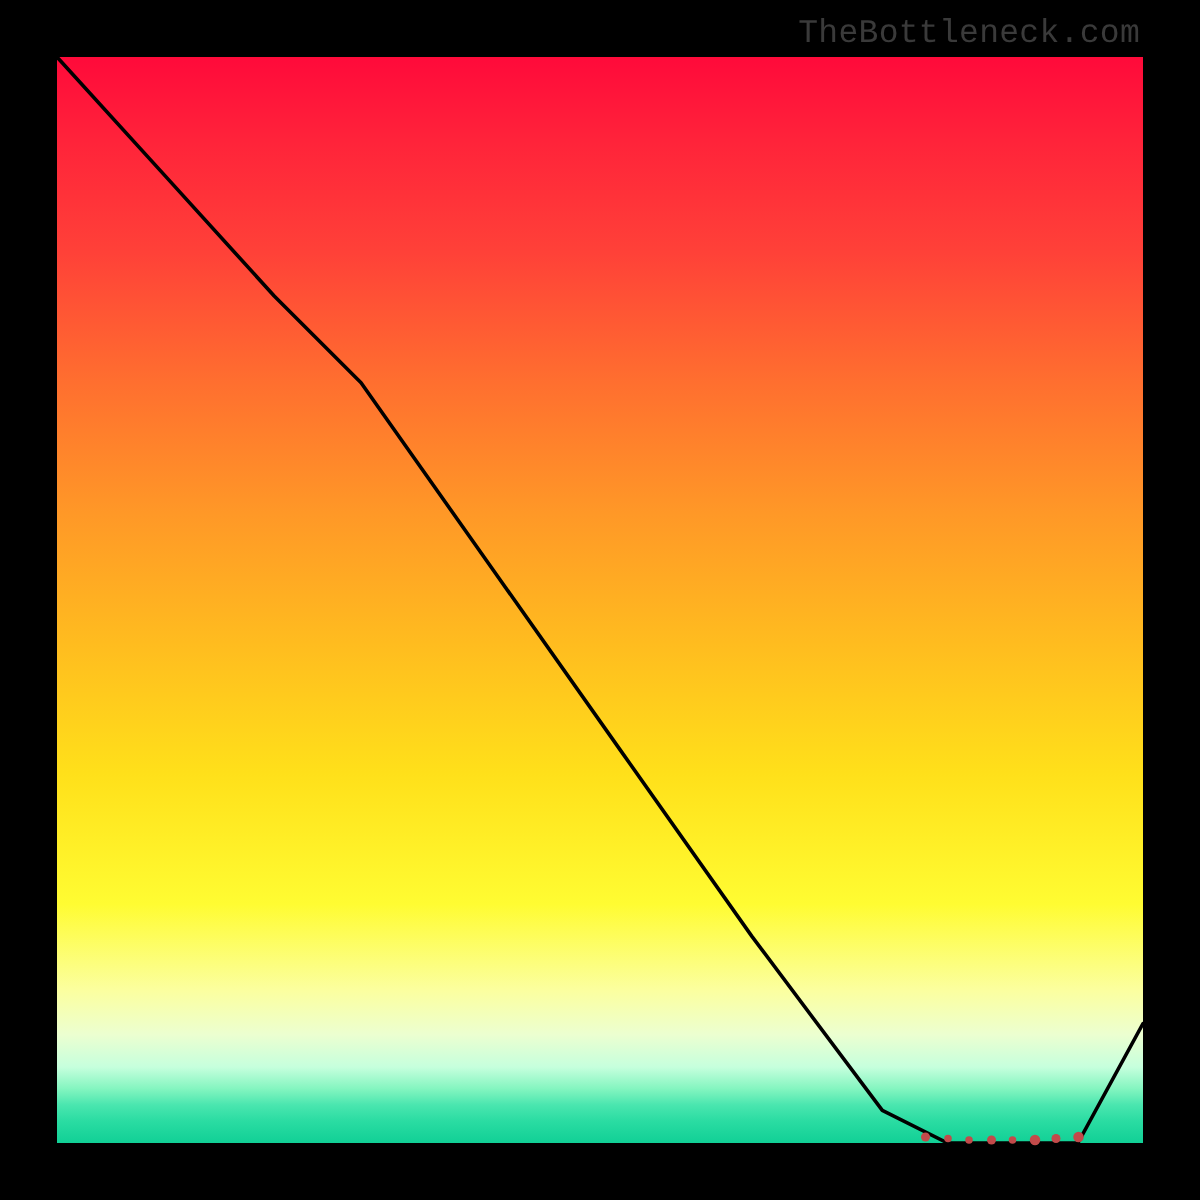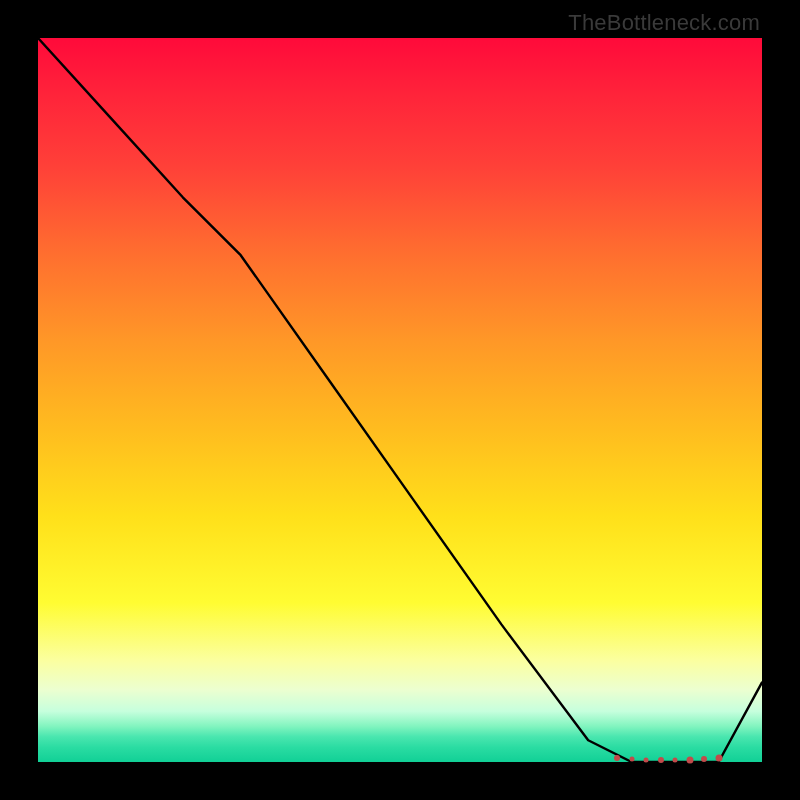--- a/index.html
+++ b/index.html
@@ -38,21 +38,21 @@
     position: absolute;
     left: 0; top: 0;
     width: 724px;
     height: 724px;
     pointer-events: none;
   }
   .watermark {
     position: absolute;
     top: 10px;
     right: 40px;
-    font-family: Liberation Sans, sans-serif;
+    font-family: Liberation Mono, monospace;
     font-size: 22px;
     color: #3a3a3a;
     font-weight: 500;
     letter-spacing: 0.2px;
     text-align: center;
   }
   .dots {
     position: absolute;
     left: 0; top: 0;
     width: 724px; height: 724px;

